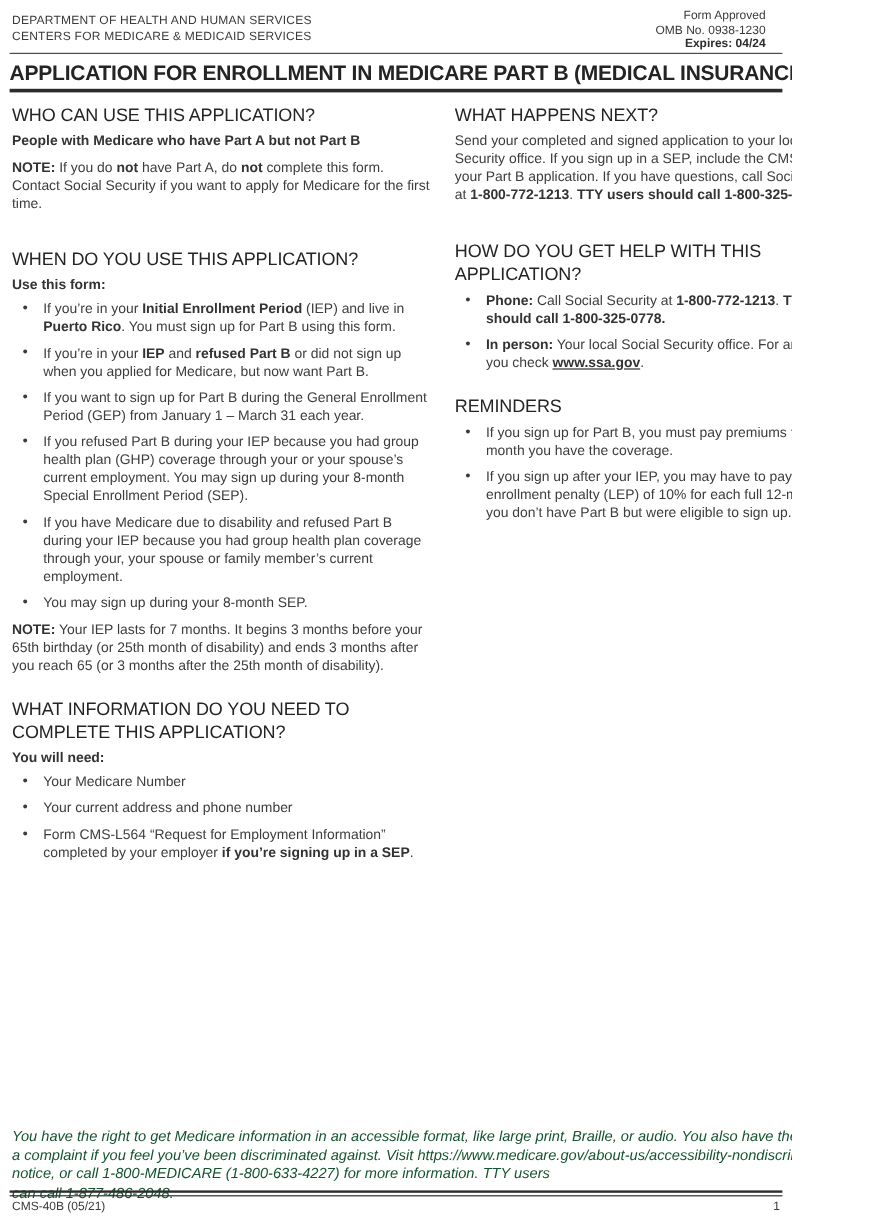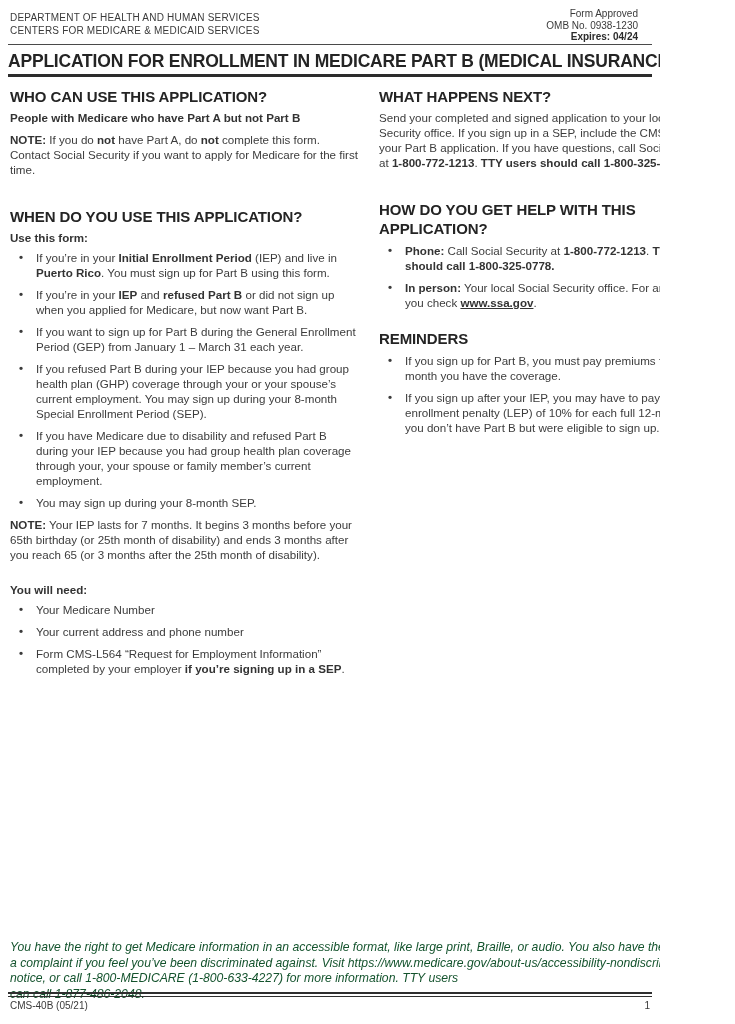--- a/index.html
+++ b/index.html
@@ -17,21 +17,21 @@
   .rule-thin { position:absolute; top:44px; left:8px; right:8px; height:1px; background:#4a4a4a; }
   .page-title { position:absolute; top:51px; left:8px; right:8px; text-align:right;
     font-size:17.5px; font-weight:bold; color:#242424; letter-spacing:-.2px; white-space:nowrap; }
   .rule-thick { position:absolute; top:74px; left:8px; right:8px; height:3px; background:#2c2c2c; }
 
   
   .col { position:absolute; top:87px; font-size:11.6px; line-height:15px; }
   .col-left  { left:10px;  width:352px; }
   .col-right { left:379px; width:349px; }
 
-  h2.sec { font-size:15px; font-weight:bold; color:#242424; margin:0 0 4px 0; line-height:19px; letter-spacing:-.1px; }
+  h2.sec { font-size:15px; font-weight:normal; color:#242424; margin:0 0 4px 0; line-height:19px; letter-spacing:-.1px; }
   .gap-when { margin-top:30px; }
   .gap-info { margin-top:20px; }
   .gap-help { margin-top:30px; }
   .gap-rem  { margin-top:19px; }
   .lead { font-weight:bold; color:#333; margin:0; }
   .para { margin:7px 0 0 0; }
   .para-tight { margin:2px 0 0 0; }
 
   ul.blt { list-style:none; margin:5px 0 0 0; padding:0; }
   ul.blt li { position:relative; padding-left:26px; margin-bottom:7px; }
@@ -78,20 +78,21 @@
         <li><span>If you’re in your </span><span class="b">IEP</span><span> and </span><span class="b">refused Part B</span><span> or did not sign up when you applied for Medicare, but now want Part B.</span></li>
         <li><span>If you want to sign up for Part B during the General Enrollment Period (GEP) from January 1 – March 31 each year.</span></li>
         <li><span>If you refused Part B during your IEP because you had group health plan (GHP) coverage through your or your spouse’s current employment. You may sign up during your 8-month Special Enrollment Period (SEP).</span></li>
         <li><span>If you have Medicare due to disability and refused Part B during your IEP because you had group health plan coverage through your, your spouse or family member’s current employment.</span></li>
         <li><span>You may sign up during your 8-month SEP.</span></li>
       </ul>
       <p class="para"><span class="b">NOTE:</span><span> Your IEP lasts for 7 months. It begins 3 months before your 65th birthday (or 25th month of disability) and ends 3 months after you reach 65 (or 3 months after the 25th month of disability).</span></p>
     </section>
 
     <section class="gap-info">
+      <h2 class="sec">WHAT INFORMATION DO YOU NEED TO COMPLETE THIS APPLICATION?</h2>
       <p class="lead para-tight">You will need:</p>
       <ul class="blt">
         <li><span>Your Medicare Number</span></li>
         <li><span>Your current address and phone number</span></li>
         <li><span>Form CMS-L564 “Request for Employment Information” completed by your employer </span><span class="b">if you’re signing up in a SEP</span><span>.</span></li>
       </ul>
     </section>
 
   </div>
 

